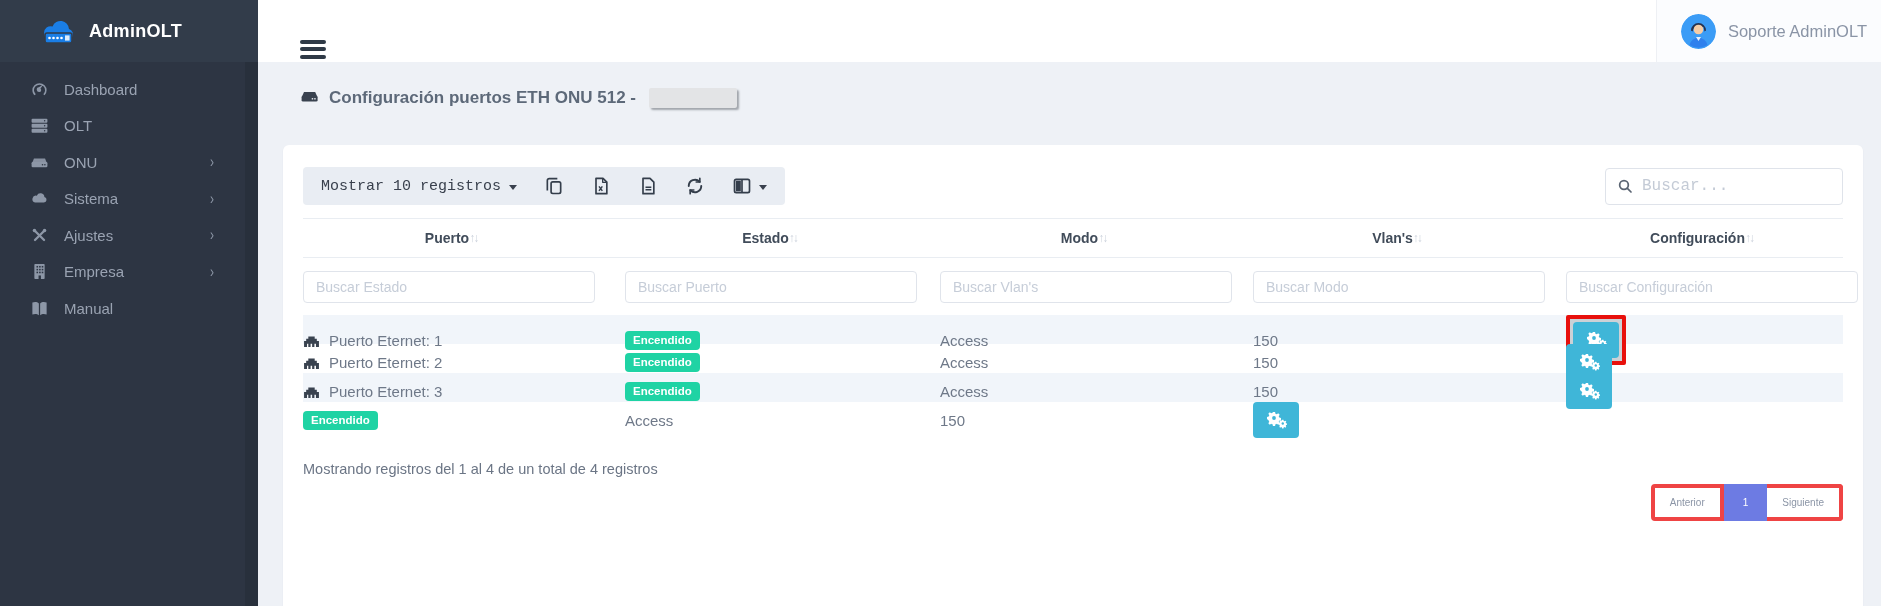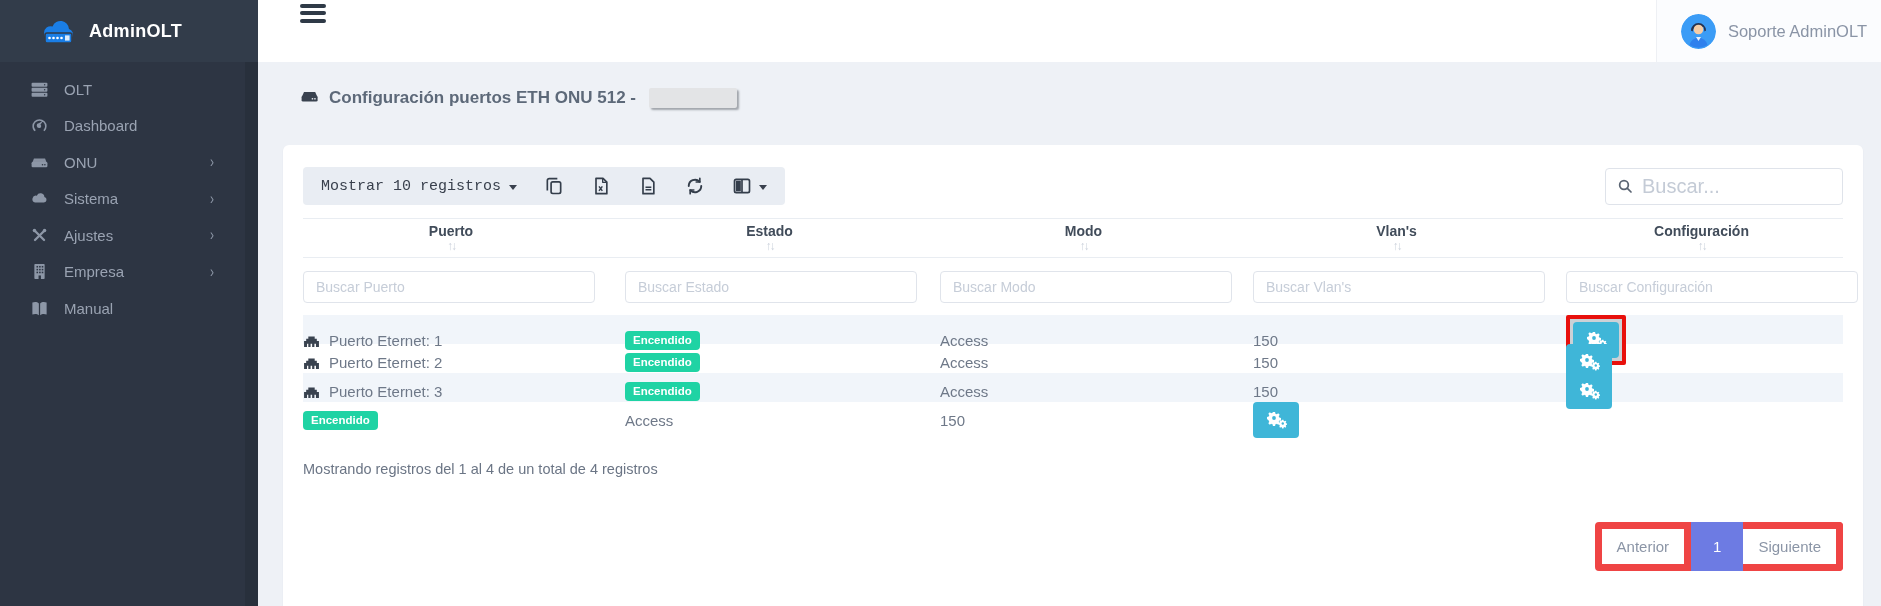--- a/index.html
+++ b/index.html
@@ -16,21 +16,21 @@
   .logo-row .brand { color:#ffffff; font-size:18px; font-weight:bold; letter-spacing:.3px; }
   .menu { padding-top:9px; }
   .menu-item { position:relative; height:36.5px; display:flex; align-items:center;
     gap:15px; padding-left:30px; color:#9aa3b2; font-size:15px; cursor:pointer; }
   .menu-item .mi-icon { width:19px; height:19px; display:flex; color:#8d97a7; flex:0 0 19px; }
   .menu-item .chev { position:absolute; right:44px; font-size:12px; color:#8d97a7;
     transform:scaleY(1.3); }
 
   
   .header { position:absolute; left:258px; top:0; right:0; height:62px; background:#ffffff;
-    display:flex; align-items:flex-start; justify-content:space-between; z-index:4; }
+    display:flex; align-items:flex-end; justify-content:space-between; z-index:4; }
   .hamburger { margin-left:42px; width:26px; cursor:pointer; }
   .hamburger span { display:block; height:4px; background:#2f3a47; border-radius:2px;
     margin:3.5px 0; }
   .user-block { height:62px; display:flex; align-items:center; gap:12px;
     padding:0 14px 0 24px; border-left:1px solid #eef0f4; background:#fbfcfe; cursor:pointer; }
   .user-name { color:#8a94a6; font-size:16.5px; white-space:nowrap; }
   .avatar { width:35px; height:35px; border-radius:50%; overflow:hidden; flex:0 0 35px; }
 
   
   .content { position:absolute; left:258px; top:62px; right:0; bottom:0;
@@ -52,32 +52,32 @@
   .length-menu { display:flex; align-items:center; gap:8px; color:#39404d;
     font-size:15px; cursor:pointer;font-family:Liberation Mono, monospace; }
   .caret { width:0; height:0; border-left:4.5px solid transparent;
     border-right:4.5px solid transparent; border-top:5px solid #39404d; margin-top:2px; }
   .tool-btn { width:20px; height:20px; color:#343e4b; display:flex; align-items:center;
     cursor:pointer; }
   .col-vis { display:flex; align-items:center; gap:7px; cursor:pointer; color:#343e4b; }
   .search-box { width:238px; height:37px; background:#fff; border:1px solid #dfe3ea;
     border-radius:4px; display:flex; align-items:center; padding:0 11px; gap:9px; }
   .search-box svg { width:16px; height:16px; color:#5a6472; flex:0 0 16px; }
-  .search-box input { border:none; outline:none; width:100%; font-size:20px;
-    color:#6b7280; font-family:Liberation Sans, sans-serif; }
+  .search-box input { border:none; outline:none; width:100%; font-size:16px;
+    color:#6b7280; font-family:Liberation Mono, monospace; }
   .search-box input::placeholder { color:#c4cbd6; }
 
   
   .dtable { margin-top:13px; }
   .grid-row { display:grid; grid-template-columns:322px 315px 313px 313px 1fr;
     align-items:center; }
   .thead { border-top:1px solid #e9edf2; border-bottom:1px solid #e9edf2;
     height:40px; }
   .th { display:flex; justify-content:center; align-items:center;
-    padding-right:26px; cursor:pointer;flex-direction:column; }
+    padding-right:26px; cursor:pointer; }
   .th:last-child { padding-right:6px; }
   .th .th-label { font-size:14px; font-weight:bold; color:#414c5a; }
   .sort { font-size:12px; color:#ccd2dc; letter-spacing:-2px; }
   .filter-row { padding:13px 0 12px 0; }
   .filter-row input { width:292px; height:32px; border:1px solid #e0e4eb; border-radius:4px;
     padding:0 12px; font-size:14px; color:#6b7280; outline:none;
     font-family:"Liberation Sans", sans-serif; }
   .filter-row input::placeholder { color:#c6cdd8; }
   .trow { height:29px; font-size:15px; color:#6e7888; }
   .trow.striped { background:#f1f5fa; }
@@ -86,23 +86,23 @@
   .badge { display:inline-block; background:#1fd3a4; color:#ffffff; font-size:11.5px;
     font-weight:bold; padding:3px 8px 4px 8px; border-radius:4px; }
   .cfg-btn { width:46px; height:36px; background:#3fb6d8; border:none; border-radius:4px;
     display:flex; align-items:center; justify-content:center; cursor:pointer; }
   .cfg-btn svg { width:22px; height:18px; }
   .annotation { display:inline-block; border:4px solid #e8100c; border-radius:2px;
     background:#ccd1d6; padding:3px; line-height:0; }
 
   .info-text { margin-top:30px; font-size:14.5px; color:#6b7585; }
   .pagination { display:flex; justify-content:flex-end; margin-top:7px; }
-  .page-btn { border:7px solid #ef4444; background:#ffffff; color:#8b95a6;
-    font-size:15px; padding:9px 15px; cursor:pointer;
-    font-family:"Liberation Sans", sans-serif;margin-top:38px; }
+  .page-btn { border:4px solid #ef4444; background:#ffffff; color:#8b95a6;
+    font-size:10px; padding:9px 15px; cursor:pointer;
+    font-family:"Liberation Sans", sans-serif; }
   .page-btn.prev { border-radius:4px 0 0 4px; }
   .page-btn.next { border-radius:0 4px 4px 0; border-left:none; }
   .page-btn.active { background:#6d7be3; border-color:#6d7be3; color:#ffffff; }
 </style>
 </head>
 <body>
 
 <div class="sidebar">
   <div class="logo-row">
     <span style="display:flex;">
@@ -116,39 +116,39 @@
         <rect x="29" y="19.4" width="4.6" height="5.2" fill="#fff" opacity=".85"></rect>
       </svg>
     </span>
     <span class="brand">AdminOLT</span>
   </div>
 
   <div class="menu">
     <div class="menu-item">
       <span class="mi-icon">
         <svg viewBox="0 0 24 24" fill="currentColor">
+            <path d="M12 4a9 9 0 0 0-9 9c0 2.5 1 4.8 2.7 6.4l1.6-1.5A6.9 6.9 0 0 1 5 13a7 7 0 1 1 14 0c0 1.9-.8 3.6-2.2 4.9l1.6 1.5A9 9 0 0 0 21 13a9 9 0 0 0-9-9zm0 11.2a2.2 2.2 0 0 0 1.2-4L16.5 6l-5.3 3.1a2.2 2.2 0 0 0 .8 6.1z"></path>
+          </svg>
+      </span>
+      <span>Dashboard</span>
+    </div>
+    <div class="menu-item">
+      <span class="mi-icon">
+        <svg viewBox="0 0 24 24" fill="currentColor">
             <rect x="2" y="3.5" width="20" height="5" rx="1.2"></rect>
             <rect x="2" y="9.8" width="20" height="5" rx="1.2"></rect>
             <rect x="2" y="16.1" width="20" height="5" rx="1.2"></rect>
             <g fill="#2d3543">
               <circle cx="18.5" cy="6" r=".9"></circle>
               <circle cx="18.5" cy="12.3" r=".9"></circle>
               <circle cx="18.5" cy="18.6" r=".9"></circle>
             </g>
           </svg>
       </span>
       <span>OLT</span>
-    </div>
-    <div class="menu-item">
-      <span class="mi-icon">
-        <svg viewBox="0 0 24 24" fill="currentColor">
-            <path d="M12 4a9 9 0 0 0-9 9c0 2.5 1 4.8 2.7 6.4l1.6-1.5A6.9 6.9 0 0 1 5 13a7 7 0 1 1 14 0c0 1.9-.8 3.6-2.2 4.9l1.6 1.5A9 9 0 0 0 21 13a9 9 0 0 0-9-9zm0 11.2a2.2 2.2 0 0 0 1.2-4L16.5 6l-5.3 3.1a2.2 2.2 0 0 0 .8 6.1z"></path>
-          </svg>
-      </span>
-      <span>Dashboard</span>
     </div>
     <div class="menu-item">
       <span class="mi-icon">
         <svg viewBox="0 0 24 24" fill="currentColor">
             <path d="M5 7h14l2 5v1H3v-1z" opacity=".95"></path>
             <rect x="2" y="11.5" width="20" height="6.5" rx="1.6"></rect>
             <g fill="#2d3543">
               <circle cx="15.8" cy="14.8" r="1"></circle>
               <circle cx="18.8" cy="14.8" r="1"></circle>
             </g>
@@ -322,24 +322,24 @@
           <span class="th-label">Vlan's</span>
           <span class="sort">↑↓</span>
         </div>
         <div class="th">
           <span class="th-label">Configuración</span>
           <span class="sort">↑↓</span>
         </div>
       </div>
 
       <div class="grid-row filter-row">
+        <div><input type="text" placeholder="Buscar Estado" style=""></div>
         <div><input type="text" placeholder="Buscar Puerto" style=""></div>
-        <div><input type="text" placeholder="Buscar Estado" style=""></div>
+        <div><input type="text" placeholder="Buscar Vlan's" style=""></div>
         <div><input type="text" placeholder="Buscar Modo" style=""></div>
-        <div><input type="text" placeholder="Buscar Vlan's" style=""></div>
         <div><input type="text" placeholder="Buscar Configuración" style=""></div>
       </div>
 
       <div class="grid-row trow striped">
         <div class="cell-port">
           <span class="eth-icon">
             <svg viewBox="0 0 24 21" fill="currentColor">
                 <path d="M1.5 19.5v-8.3h3V8h3V4.8h9V8h3v3.2h3v8.3h-4.2v-4.4h-2.2v4.4h-3.2v-4.4h-2.2v4.4H7.5v-4.4H5.7v4.4z"></path>
               </svg>
           </span>

